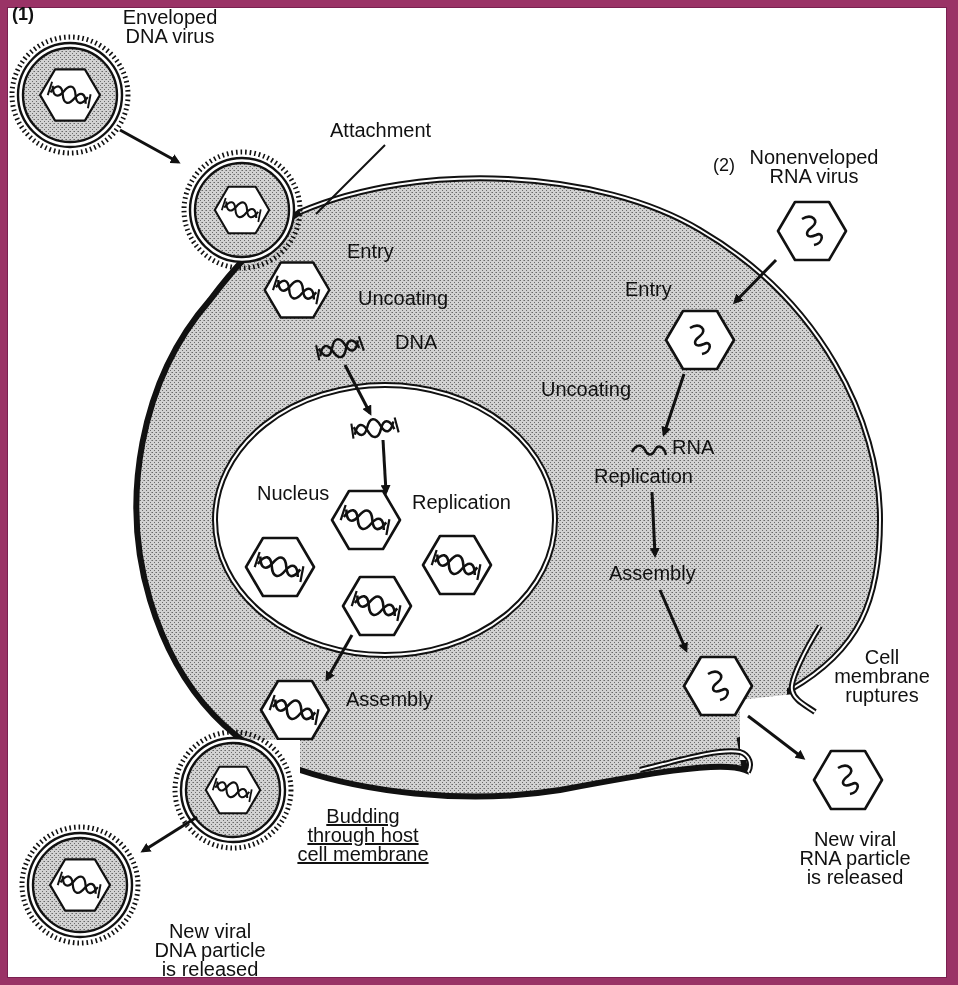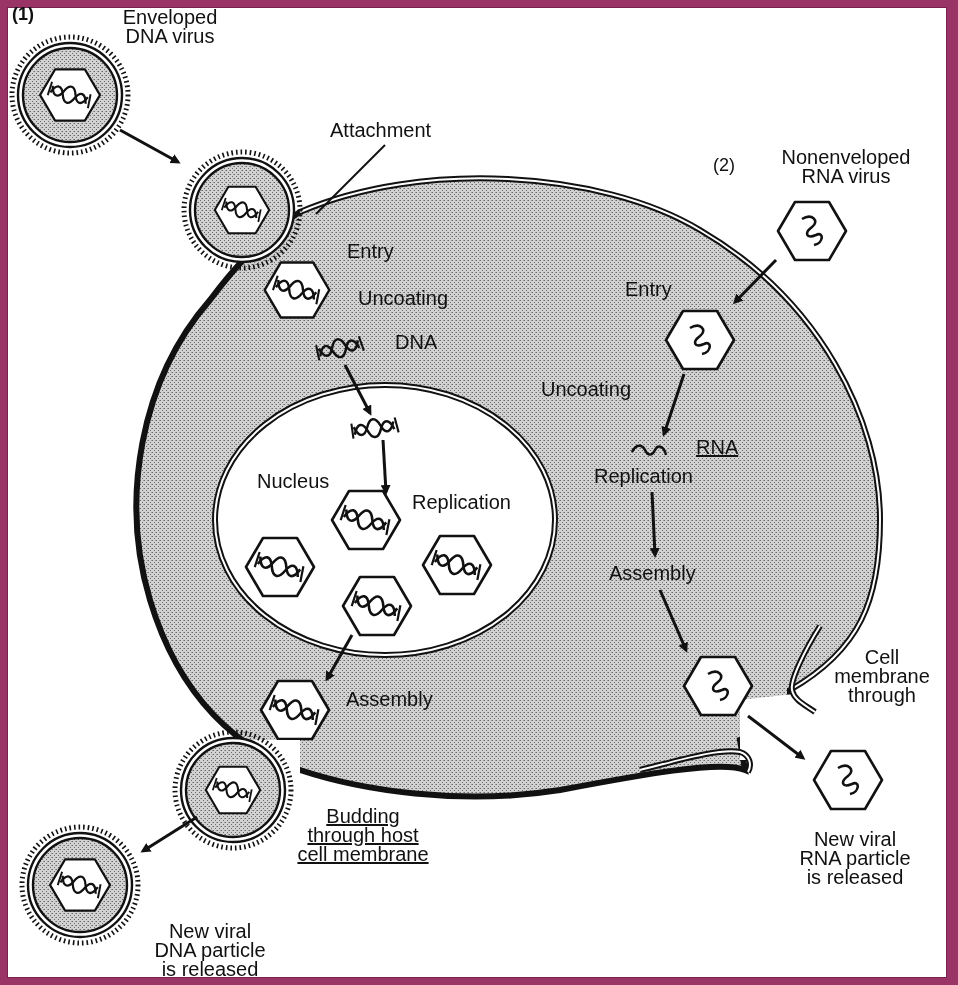--- a/index.html
+++ b/index.html
@@ -183,36 +183,36 @@
     </g>
 </svg>
 
 <div class="lbl num" style="left:12px;top:5px;">(1)</div>
 <div class="lbl center" style="left:110px;top:8px;width:120px;">Enveloped
 DNA virus</div>
 <div class="lbl" style="left:330px;top:121px;">Attachment</div>
 <div class="lbl" style="left:347px;top:242px;">Entry</div>
 <div class="lbl" style="left:358px;top:289px;">Uncoating</div>
 <div class="lbl" style="left:395px;top:333px;">DNA</div>
-<div class="lbl" style="left:257px;top:472px;">Nucleus</div>
+<div class="lbl" style="left:257px;top:484px;">Nucleus</div>
 <div class="lbl" style="left:412px;top:493px;">Replication</div>
 <div class="lbl" style="left:346px;top:690px;">Assembly</div>
 <div class="lbl center" style="left:278px;top:807px;width:170px;text-decoration:underline;">Budding
 through host
 cell membrane</div>
 <div class="lbl center" style="left:135px;top:922px;width:150px;">New viral
 DNA particle
 is released</div>
 
 <div class="lbl num" style="left:713px;top:156px;font-weight:normal;">(2)</div>
-<div class="lbl center" style="left:776px;top:148px;width:140px;">Nonenveloped
+<div class="lbl center" style="left:744px;top:148px;width:140px;">Nonenveloped
 RNA virus</div>
 <div class="lbl" style="left:625px;top:280px;">Entry</div>
 <div class="lbl" style="left:541px;top:380px;">Uncoating</div>
-<div class="lbl" style="left:696px;top:438px;text-decoration:underline;">RNA</div>
+<div class="lbl" style="left:672px;top:438px;">RNA</div>
 <div class="lbl" style="left:594px;top:467px;">Replication</div>
 <div class="lbl" style="left:609px;top:564px;">Assembly</div>
 <div class="lbl center" style="left:822px;top:648px;width:120px;">Cell
 membrane
-through</div>
+ruptures</div>
 <div class="lbl center" style="left:785px;top:830px;width:140px;">New viral
 RNA particle
 is released</div>
 
 </body></html>

